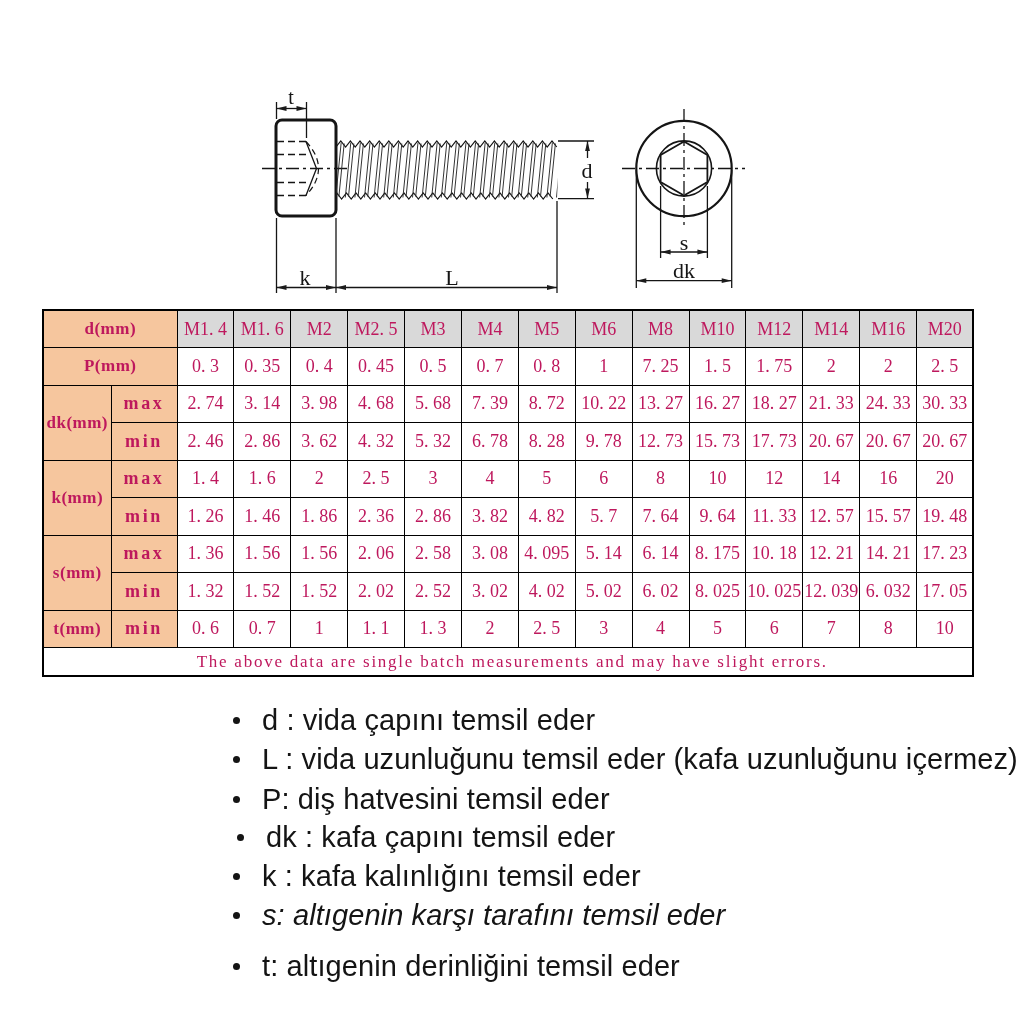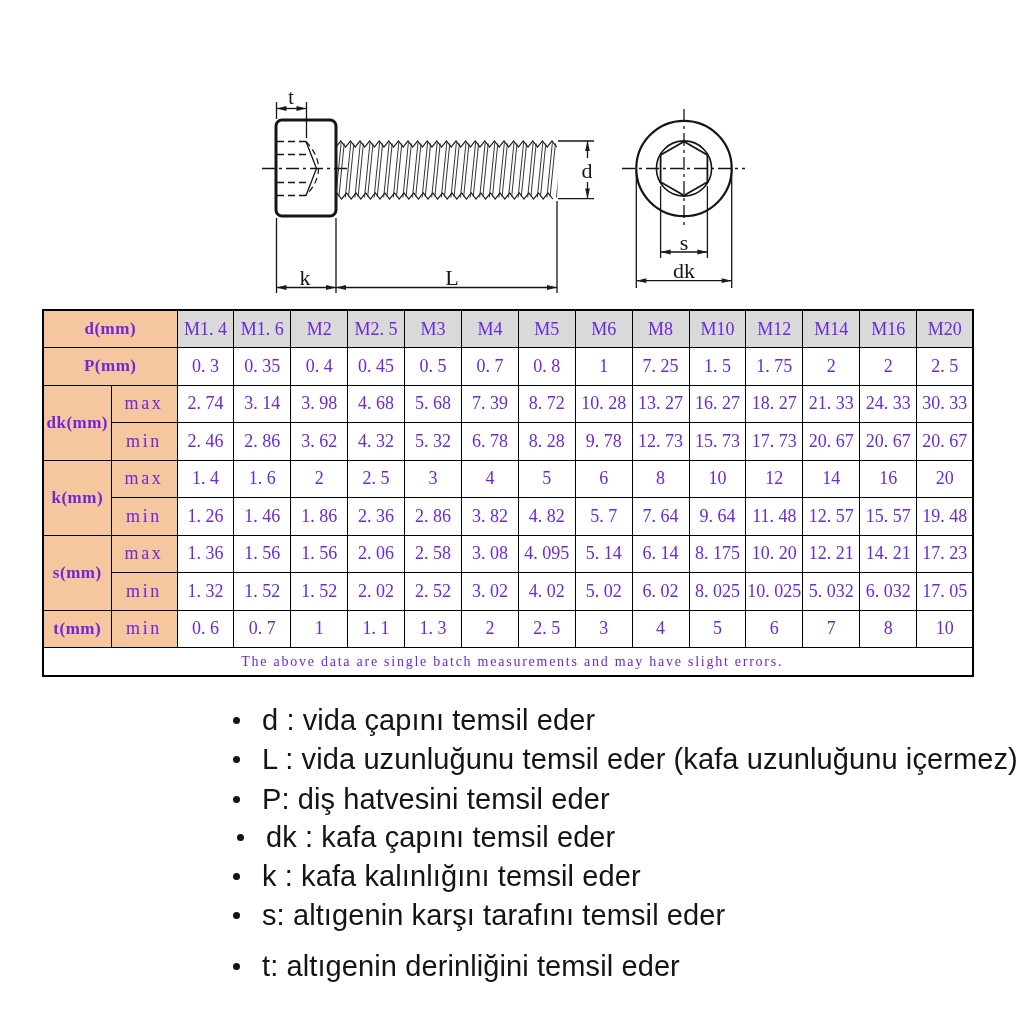--- a/index.html
+++ b/index.html
@@ -1,25 +1,25 @@
 <!DOCTYPE html>
 <html><head>
 <meta charset="utf-8">
 <style>
 html,body{margin:0;padding:0;width:1024px;height:1024px;background:#ffffff;overflow:hidden;}
 body{position:relative;font-family:"Liberation Sans",sans-serif;}
 #draw{position:absolute;left:0;top:0;}
 #tblwrap{position:absolute;left:42px;top:309px;}
-table{border-collapse:collapse;table-layout:fixed;font-family:"Liberation Serif",serif;color:#6d28d9;border:2px solid #000;}
+table{border-collapse:collapse;table-layout:fixed;font-family:"Liberation Serif",serif;color:#be185d;border:2px solid #000;}
 td{border:1px solid #000;text-align:center;vertical-align:middle;padding:0;overflow:hidden;white-space:nowrap;}
 td.h{background:#f6c69e;font-weight:bold;font-size:17px;letter-spacing:0.5px;}
-td.mm{background:#f6c69e;font-weight:normal;font-size:18px;letter-spacing:2.6px;margin-top:12px;}
+td.mm{background:#f6c69e;font-weight:bold;font-size:18px;letter-spacing:2.6px;margin-top:12px;}
 td.m{background:#d9d9d9;font-size:18px;}
 td.v{background:#ffffff;font-size:18px;}
-td.note{background:#ffffff;font-size:14px;height:27px;letter-spacing:1.75px;text-indent:8px;}
+td.note{background:#ffffff;font-size:17px;height:27px;letter-spacing:1.75px;text-indent:8px;}
 tr.r{height:37.5px;}
 #legend{position:absolute;left:0;top:0;color:#141414;}
 .li{position:absolute;font-size:29px;letter-spacing:0.1px;white-space:nowrap;}
 .li .b{position:absolute;left:-29px;top:13px;width:7px;height:7px;border-radius:50%;background:#141414;}
 </style>
 </head>
 <body>
 
 <svg id="draw" width="1024" height="305" viewBox="0 0 1024 305">
   <defs>
@@ -160,21 +160,21 @@
 <tr class="r">
           <td class="h" rowspan="2">dk(mm)</td>
           <td class="mm">max</td>
           <td class="v">2. 74</td>
           <td class="v">3. 14</td>
           <td class="v">3. 98</td>
           <td class="v">4. 68</td>
           <td class="v">5. 68</td>
           <td class="v">7. 39</td>
           <td class="v">8. 72</td>
-          <td class="v">10. 28</td>
+          <td class="v">10. 22</td>
           <td class="v">13. 27</td>
           <td class="v">16. 27</td>
           <td class="v">18. 27</td>
           <td class="v">21. 33</td>
           <td class="v">24. 33</td>
           <td class="v">30. 33</td>
         </tr>
 
 <tr class="r">
           <td class="mm">min</td>
@@ -218,59 +218,59 @@
           <td class="v">1. 26</td>
           <td class="v">1. 46</td>
           <td class="v">1. 86</td>
           <td class="v">2. 36</td>
           <td class="v">2. 86</td>
           <td class="v">3. 82</td>
           <td class="v">4. 82</td>
           <td class="v">5. 7</td>
           <td class="v">7. 64</td>
           <td class="v">9. 64</td>
-          <td class="v">11. 48</td>
+          <td class="v">11. 33</td>
           <td class="v">12. 57</td>
           <td class="v">15. 57</td>
           <td class="v">19. 48</td>
         </tr>
 
 <tr class="r">
           <td class="h" rowspan="2">s(mm)</td>
           <td class="mm">max</td>
           <td class="v">1. 36</td>
           <td class="v">1. 56</td>
           <td class="v">1. 56</td>
           <td class="v">2. 06</td>
           <td class="v">2. 58</td>
           <td class="v">3. 08</td>
           <td class="v">4. 095</td>
           <td class="v">5. 14</td>
           <td class="v">6. 14</td>
           <td class="v">8. 175</td>
-          <td class="v">10. 20</td>
+          <td class="v">10. 18</td>
           <td class="v">12. 21</td>
           <td class="v">14. 21</td>
           <td class="v">17. 23</td>
         </tr>
 
 <tr class="r">
           <td class="mm">min</td>
           <td class="v">1. 32</td>
           <td class="v">1. 52</td>
           <td class="v">1. 52</td>
           <td class="v">2. 02</td>
           <td class="v">2. 52</td>
           <td class="v">3. 02</td>
           <td class="v">4. 02</td>
           <td class="v">5. 02</td>
           <td class="v">6. 02</td>
           <td class="v">8. 025</td>
           <td class="v">10. 025</td>
-          <td class="v">5. 032</td>
+          <td class="v">12. 039</td>
           <td class="v">6. 032</td>
           <td class="v">17. 05</td>
         </tr>
 
 <tr class="r">
           <td class="h">t(mm)</td>
           <td class="mm">min</td>
           <td class="v">0. 6</td>
           <td class="v">0. 7</td>
           <td class="v">1</td>
@@ -299,16 +299,16 @@
   <div class="li" style="left:262px;top:704px;"><span class="b"></span>d : vida çapını temsil eder</div>
 
   <div class="li" style="left:262px;top:743px;"><span class="b"></span>L : vida uzunluğunu temsil eder (kafa uzunluğunu içermez)</div>
 
   <div class="li" style="left:262px;top:783px;"><span class="b"></span>P: diş hatvesini temsil eder</div>
 
   <div class="li" style="left:266px;top:821px;"><span class="b"></span>dk : kafa çapını temsil eder</div>
 
   <div class="li" style="left:262px;top:860px;"><span class="b"></span>k : kafa kalınlığını temsil eder</div>
 
-  <div class="li" style="left:262px;top:899px;"><span class="b"></span>s: altıgenin karşı tarafını temsil eder</div>
+  <div class="li" style="left:262px;top:899px;font-style:italic;"><span class="b"></span>s: altıgenin karşı tarafını temsil eder</div>
 
   <div class="li" style="left:262px;top:950px;"><span class="b"></span>t: altıgenin derinliğini temsil eder</div>
 </div>
 
 </body></html>

